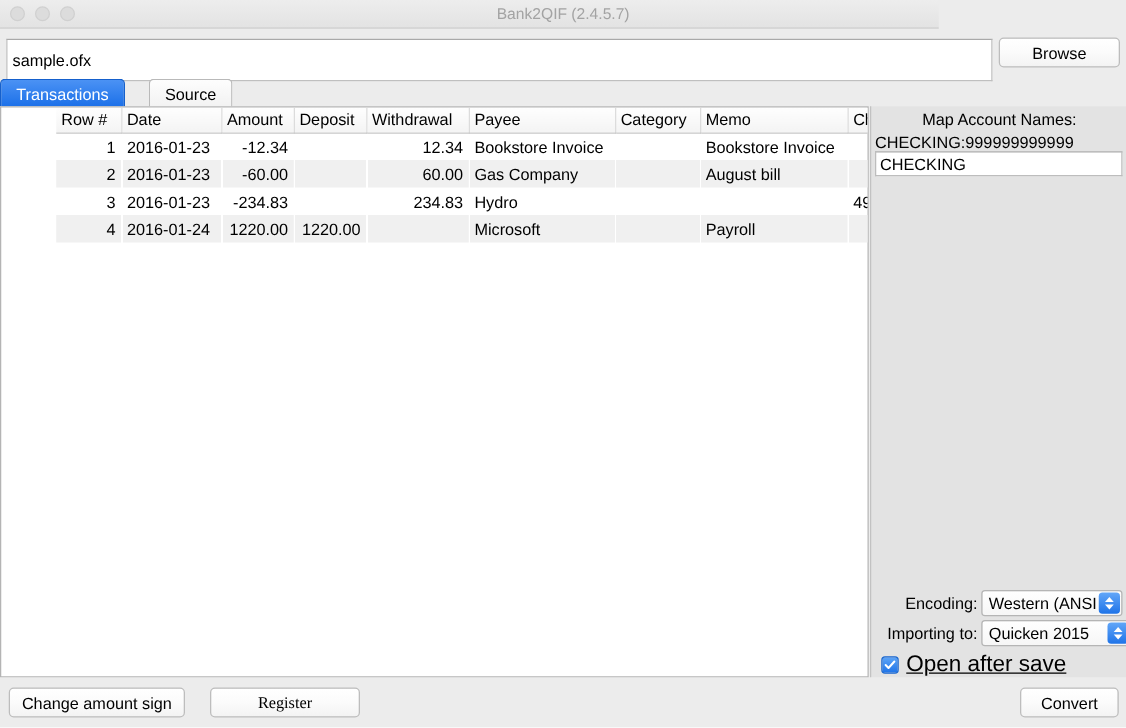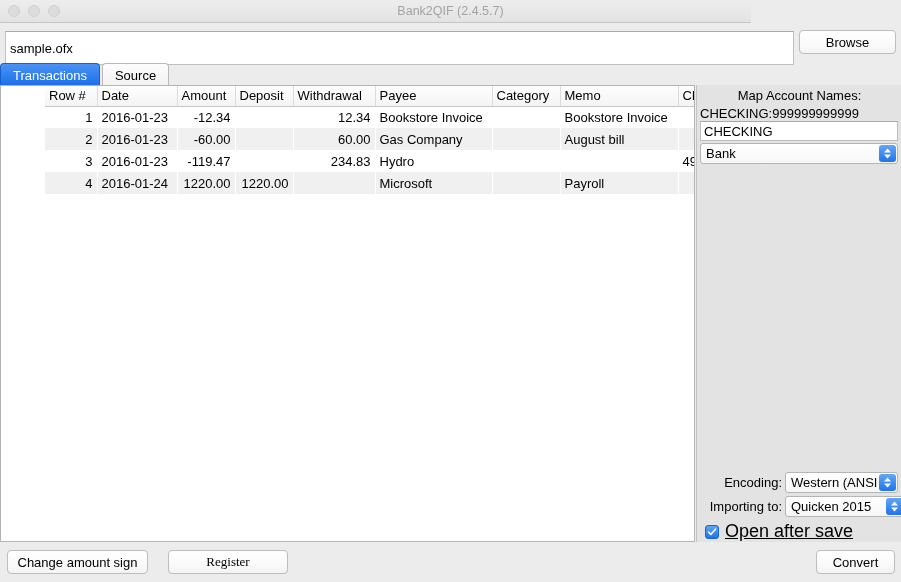--- a/index.html
+++ b/index.html
@@ -93,20 +93,21 @@
     cursor: default;
   }
 
   
   .tabs {
     position: absolute;
     left: 0; top: 62px;
     height: 24px;
     display: flex;
     align-items: flex-end;
+    gap: 17px;
   }
   .tab {
     height: 23px;
     line-height: 23px;
     padding: 0 12px;
     font-size: 13px;
     box-sizing: border-box;
     border: 1px solid #b9b9b9;
     border-bottom: none;
     border-radius: 4px 4px 0 0;
@@ -366,21 +367,21 @@
             <td class="num"></td>
             <td class="num">60.00</td>
             <td>Gas Company</td>
             <td></td>
             <td>August bill</td>
             <td></td>
           </tr>
           <tr>
             <td class="num">3</td>
             <td>2016-01-23</td>
-            <td class="num">-119.47</td>
+            <td class="num">-234.83</td>
             <td class="num"></td>
             <td class="num">234.83</td>
             <td>Hydro</td>
             <td></td>
             <td></td>
             <td>49</td>
           </tr>
           <tr class="stripe">
             <td class="num">4</td>
             <td>2016-01-24</td>
@@ -394,29 +395,20 @@
           </tr>
         </tbody>
     </table>
   </div>
 
   <div class="side">
     <div class="map-title">Map Account Names:</div>
     <div class="map-account">CHECKING:999999999999</div>
     <input class="map-input" type="text" value="CHECKING" style="">
 
-    <div class="popup popup-map">
-      <span class="ptext">Bank</span>
-      <span class="parrow">
-        <svg width="11" height="13" viewBox="0 0 11 13">
-          <polygon points="5.5,1.5 9,5.5 2,5.5" fill="#ffffff"></polygon>
-          <polygon points="5.5,11.5 9,7.5 2,7.5" fill="#ffffff"></polygon>
-        </svg>
-      </span>
-    </div>
 
     <div class="row-label enc-label">Encoding:</div>
     <div class="popup popup-enc">
       <span class="ptext">Western (ANSI</span>
       <span class="parrow">
         <svg width="11" height="13" viewBox="0 0 11 13">
           <polygon points="5.5,1.5 9,5.5 2,5.5" fill="#ffffff"></polygon>
           <polygon points="5.5,11.5 9,7.5 2,7.5" fill="#ffffff"></polygon>
         </svg>
       </span>

